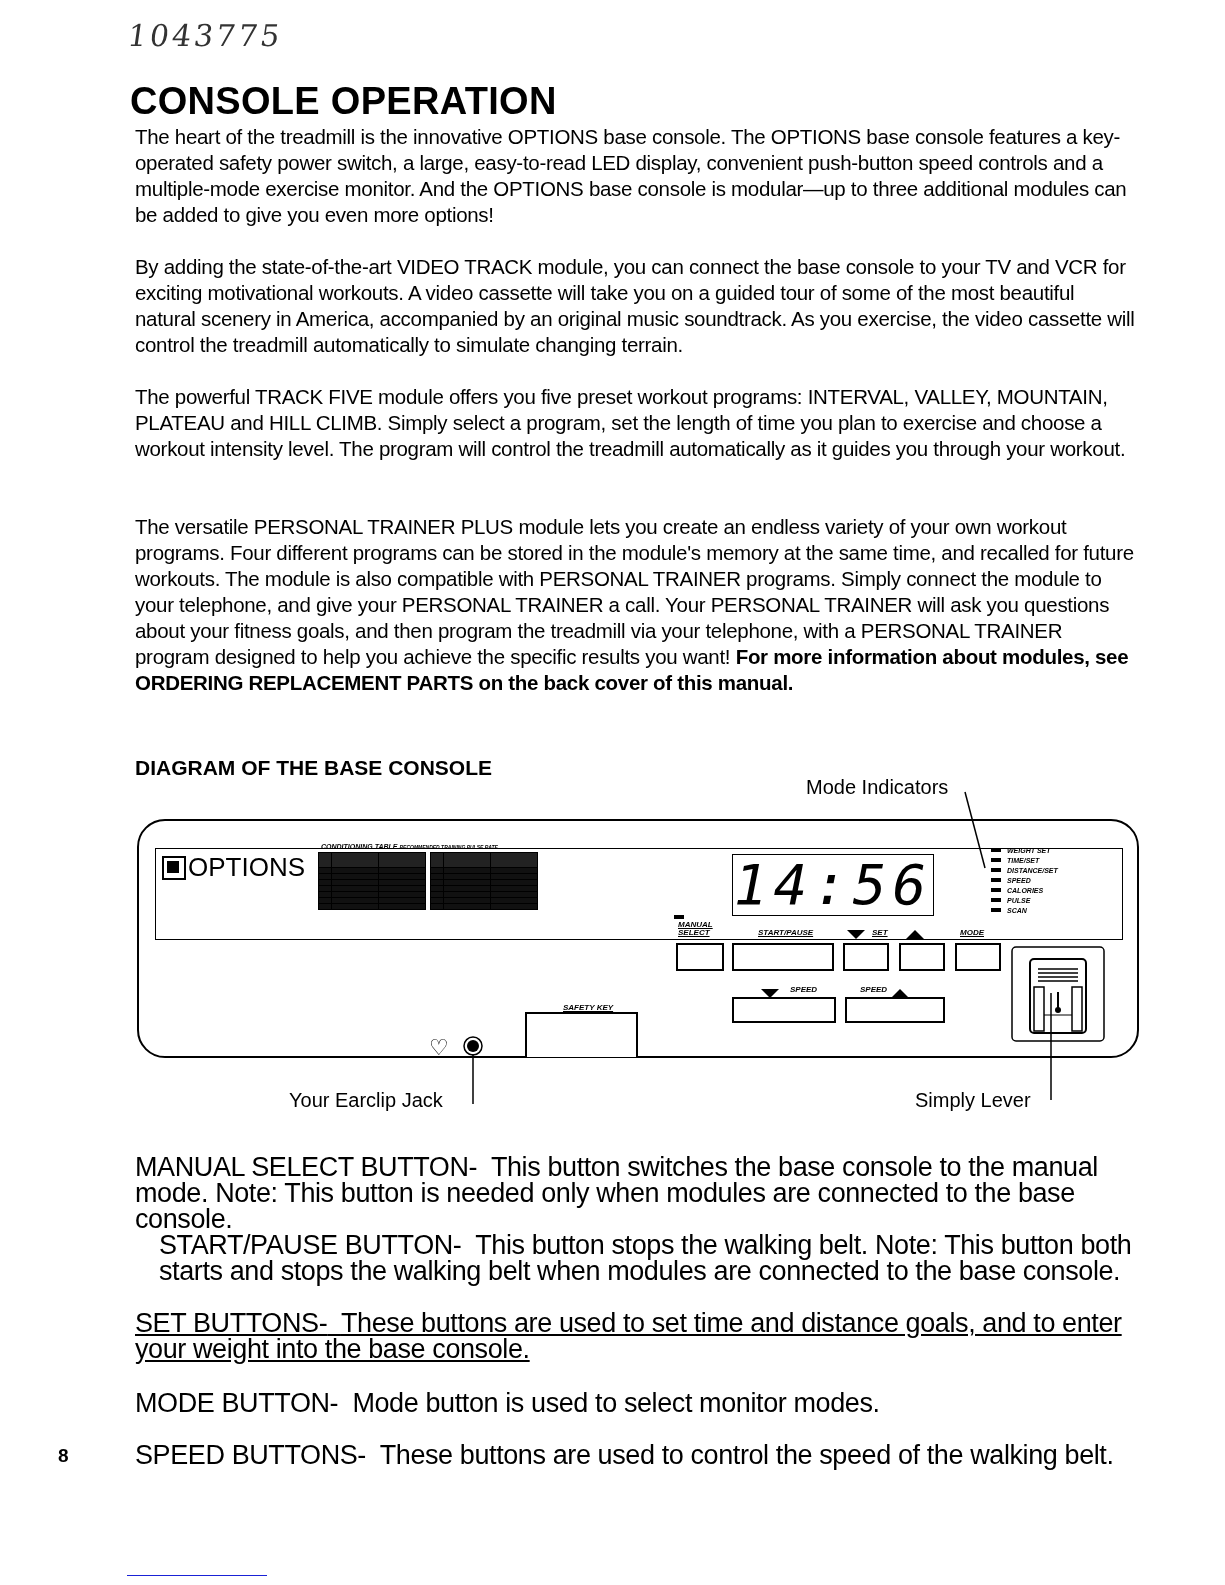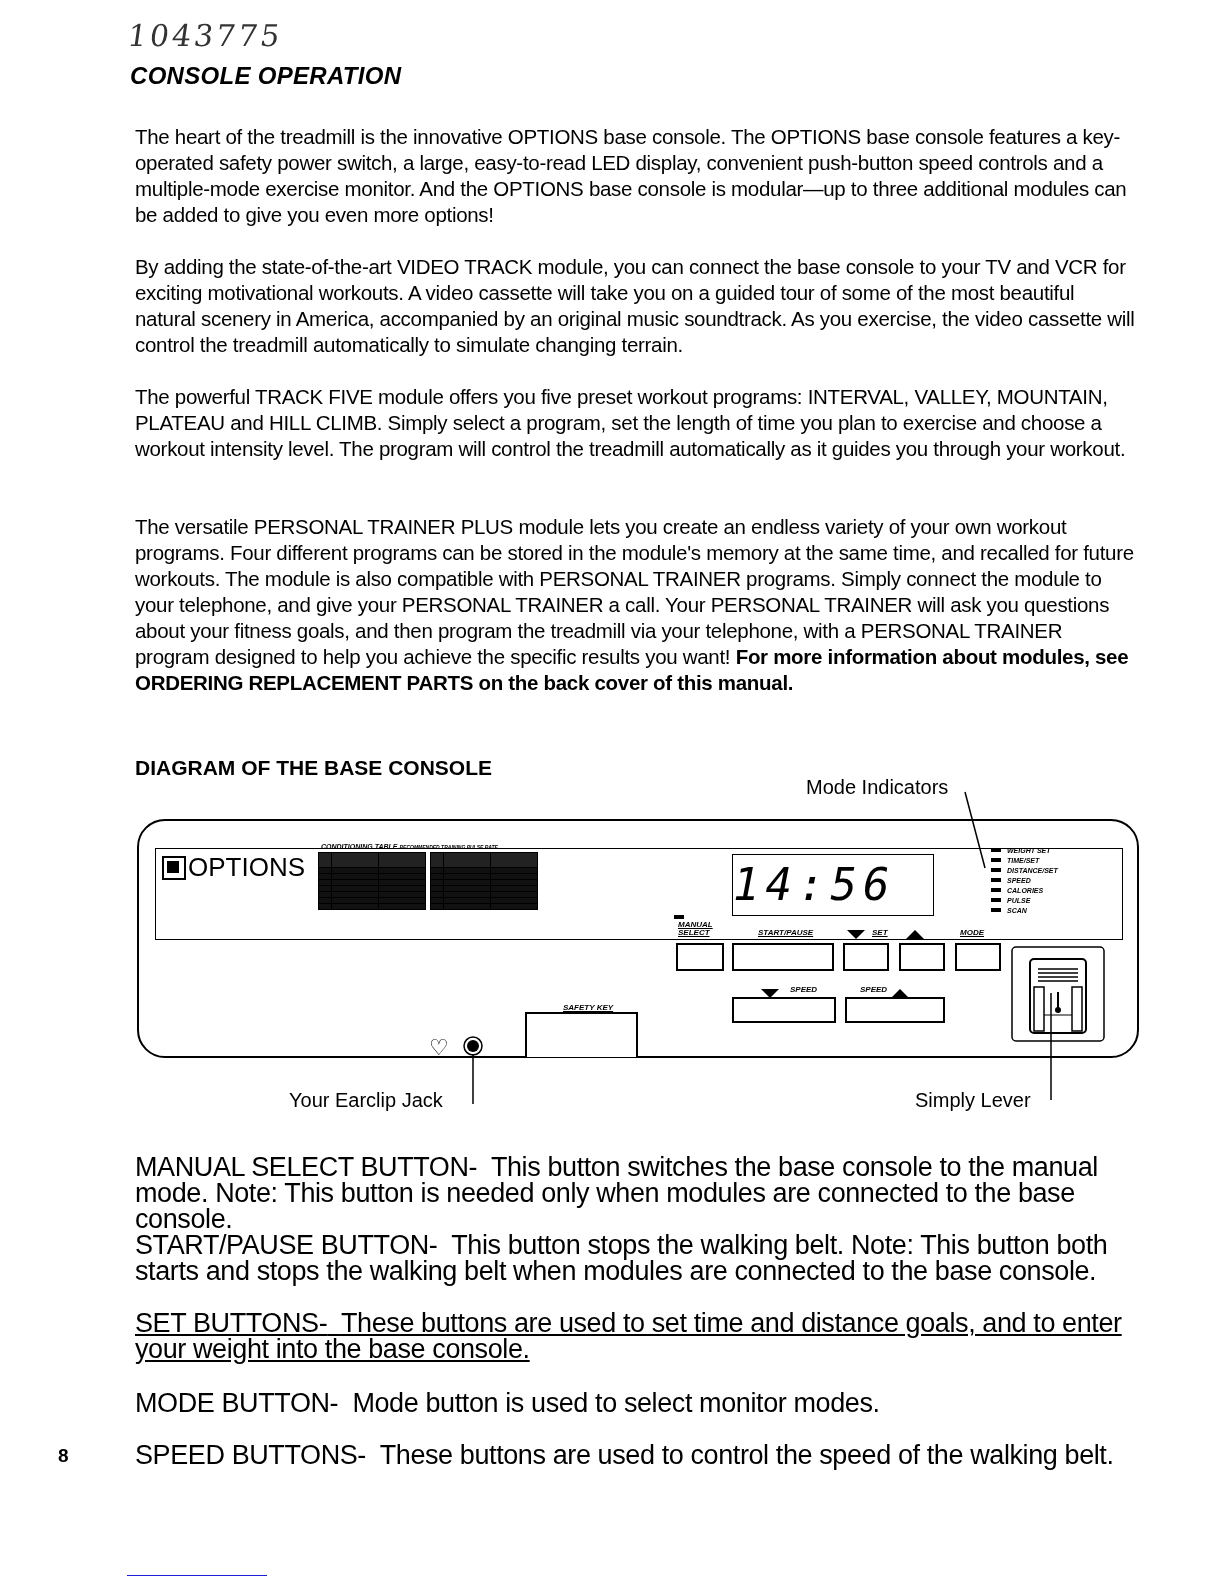--- a/index.html
+++ b/index.html
@@ -1,37 +1,37 @@
 <!DOCTYPE html>
 <html><head>
 <meta charset="utf-8">
 <style>
   html, body { margin: 0; padding: 0; background: #ffffff; }
   body { width: 1225px; height: 1585px; position: relative; overflow: hidden;
          font-family: "Liberation Sans", sans-serif; color: #000; }
   .abs { position: absolute; }
   .handwriting { left: 128px; top: 18px; font-family: "DejaVu Serif", serif; font-size: 30px;
                  font-weight: 200; letter-spacing: 3px; color: #333; transform: skewX(-8deg); }
-  .title { left: 130px; top: 62px; font-size: 24px; font-weight: bold; letter-spacing: 0.3px; font-style: italic; }
+  .title { left: 130px; top: 80px; font-size: 38px; font-weight: bold; letter-spacing: 0.3px; }
   .para { left: 135px; width: 1000px; font-size: 20.5px; line-height: 26px; letter-spacing: -0.3px; }
   .para b { font-weight: bold; }
   .subhead { left: 135px; top: 756px; font-size: 21px; font-weight: bold; text-align: center; }
   .callout { font-size: 20px; }
   .console { left: 137px; top: 819px; width: 1002px; height: 239px; border: 2px solid #000;
              border-radius: 28px; box-sizing: border-box; }
   .panel { left: 155px; top: 848px; width: 968px; height: 92px; border: 1.5px solid #000; box-sizing: border-box; }
   .logo { left: 162px; top: 852px; display: flex; align-items: center; font-size: 26px; text-align: right; }
   .logo-icon { width: 20px; height: 20px; border: 2px solid #000; position: relative; margin-right: 2px; }
   .logo-icon::after { content: ""; position: absolute; left: 3px; top: 3px; width: 12px; height: 12px; background: #000; }
   .cond-title { left: 321px; top: 843px; font-size: 7px; font-weight: bold; font-style: italic; white-space: nowrap; }
   .cond-table { border-collapse: collapse; font-size: 4.5px; font-weight: bold; }
   .cond-table td, .cond-table th { border: 1px solid #000; padding: 0 1px; height: 5px; text-align: center; background: #111; color: #fff; }
   .cond-table th { background: #222; height: 14px; }
   .display { left: 732px; top: 854px; width: 202px; height: 62px; border: 1.5px solid #000; box-sizing: border-box;
-             font-family: "DejaVu Sans Mono", monospace; font-size: 44px; line-height: 60px; text-align: left;
+             font-family: "DejaVu Sans Mono", monospace; font-size: 56px; line-height: 60px; text-align: center;
              font-style: italic; font-weight: 200; letter-spacing: 6px; }
   .btn-label { font-size: 8px; font-weight: bold; font-style: italic; text-decoration: underline; white-space: nowrap; }
   .btn { border: 2px solid #000; box-sizing: border-box; background: #fff; cursor: pointer; }
   .led { width: 10px; height: 4px; background: #000; }
   .mode-list { left: 991px; top: 845px; }
   .mode-item { display: flex; align-items: center; height: 10px; }
   .mode-item .led { margin-right: 6px; }
   .mode-item span { font-size: 7px; font-weight: bold; font-style: italic; }
   .tri-down { width: 0; height: 0; border-left: 9px solid transparent; border-right: 9px solid transparent; border-top: 9px solid #000; display: inline-block; }
   .tri-up { width: 0; height: 0; border-left: 9px solid transparent; border-right: 9px solid transparent; border-bottom: 9px solid #000; display: inline-block; }
@@ -242,21 +242,21 @@
 <div class="abs btn-label" style="left:563px; top:1003px;">SAFETY KEY</div>
 <div class="abs" style="left:525px; top:1012px; width:113px; height:45px; border:2px solid #000; border-bottom:none; background:#fff; box-sizing:border-box;"></div>
 
 <div class="abs callout" style="left:289px; top:1089px;">Your Earclip Jack</div>
 <div class="abs callout" style="left:915px; top:1089px;">Simply Lever</div>
 
 <div class="abs desc" style="top:1154px;">
   <span>MANUAL SELECT BUTTON-</span>&nbsp;
   <span>This button switches the base console to the manual mode.  Note:  This button is needed only when modules are connected to the base console.</span>
 </div>
-<div class="abs desc" style="top:1232px;">
+<div class="abs desc" style="top:1232px;margin-left:24px;">
   <span>START/PAUSE BUTTON-</span>&nbsp;
   <span>This button stops the walking belt.  Note:  This button both starts and stops the walking belt when modules are connected to the base console.</span>
 </div>
 <div class="abs desc" style="top:1310px;text-decoration:underline;">
   <span>SET BUTTONS-</span>&nbsp;
   <span>These buttons are used to set time and distance goals, and to enter your weight into the base console.</span>
 </div>
 <div class="abs desc" style="top:1390px;">
   <span>MODE BUTTON-</span>&nbsp;
   <span>Mode button is used to select monitor modes.</span>

